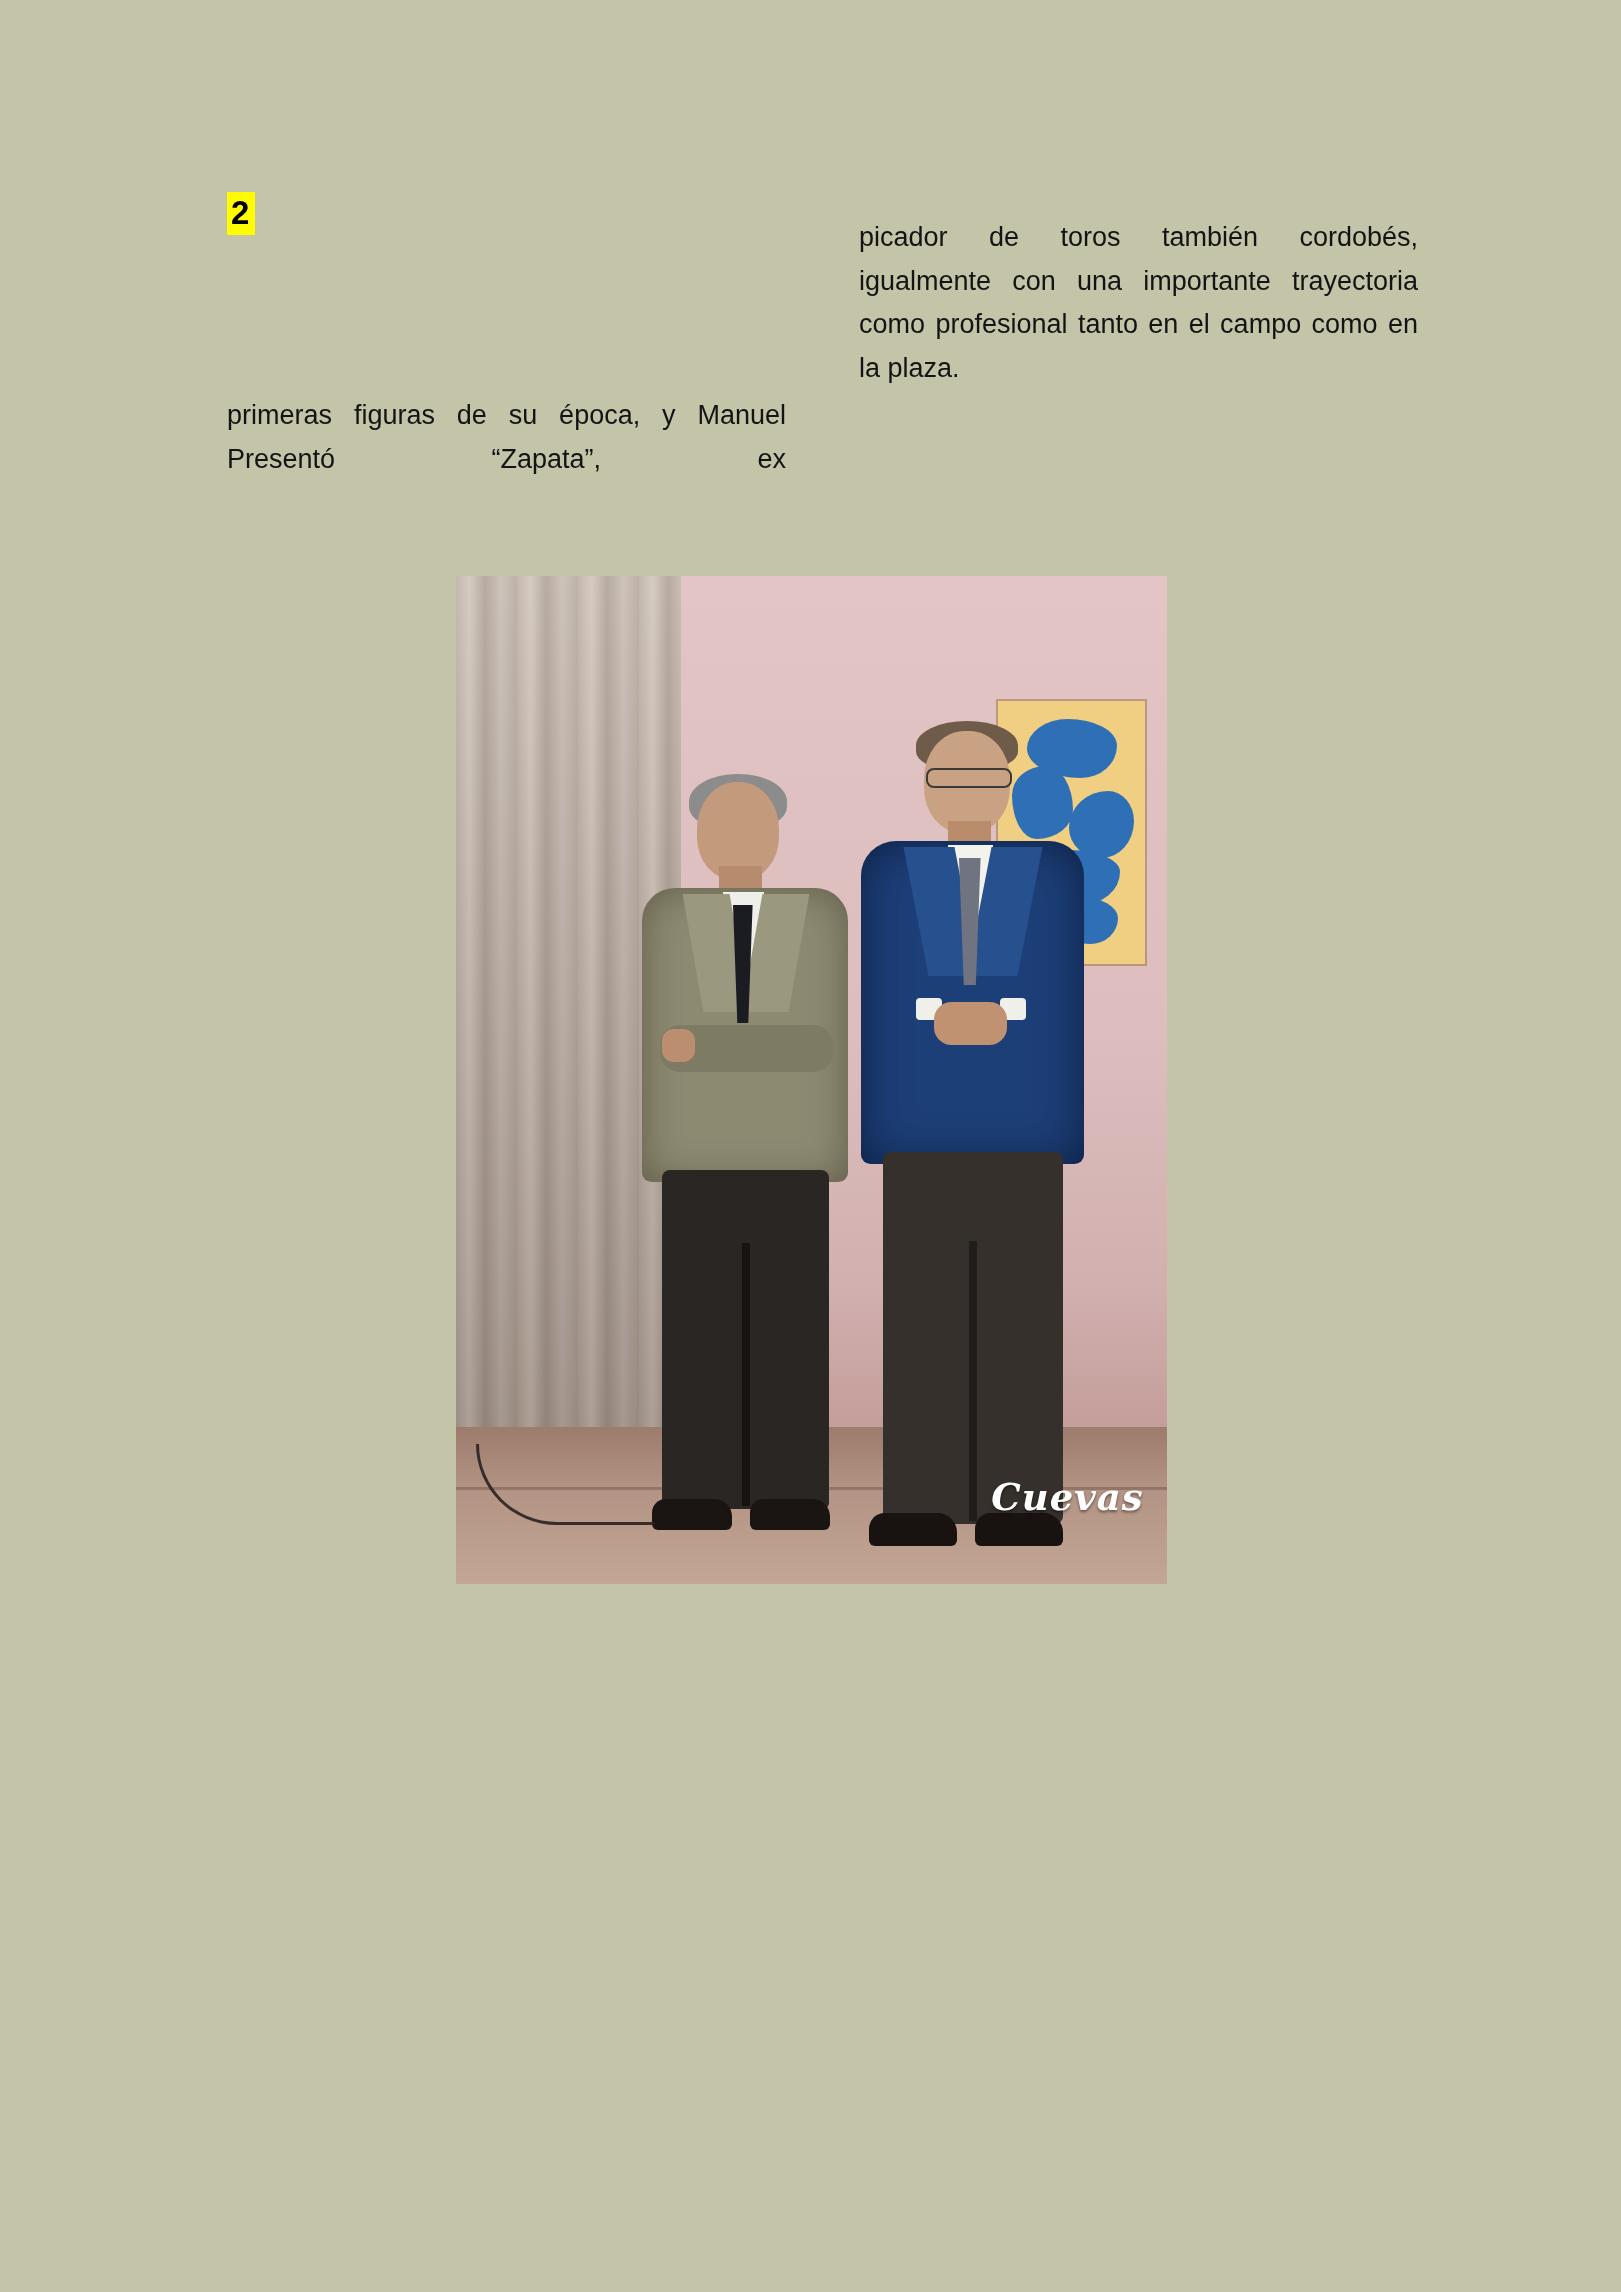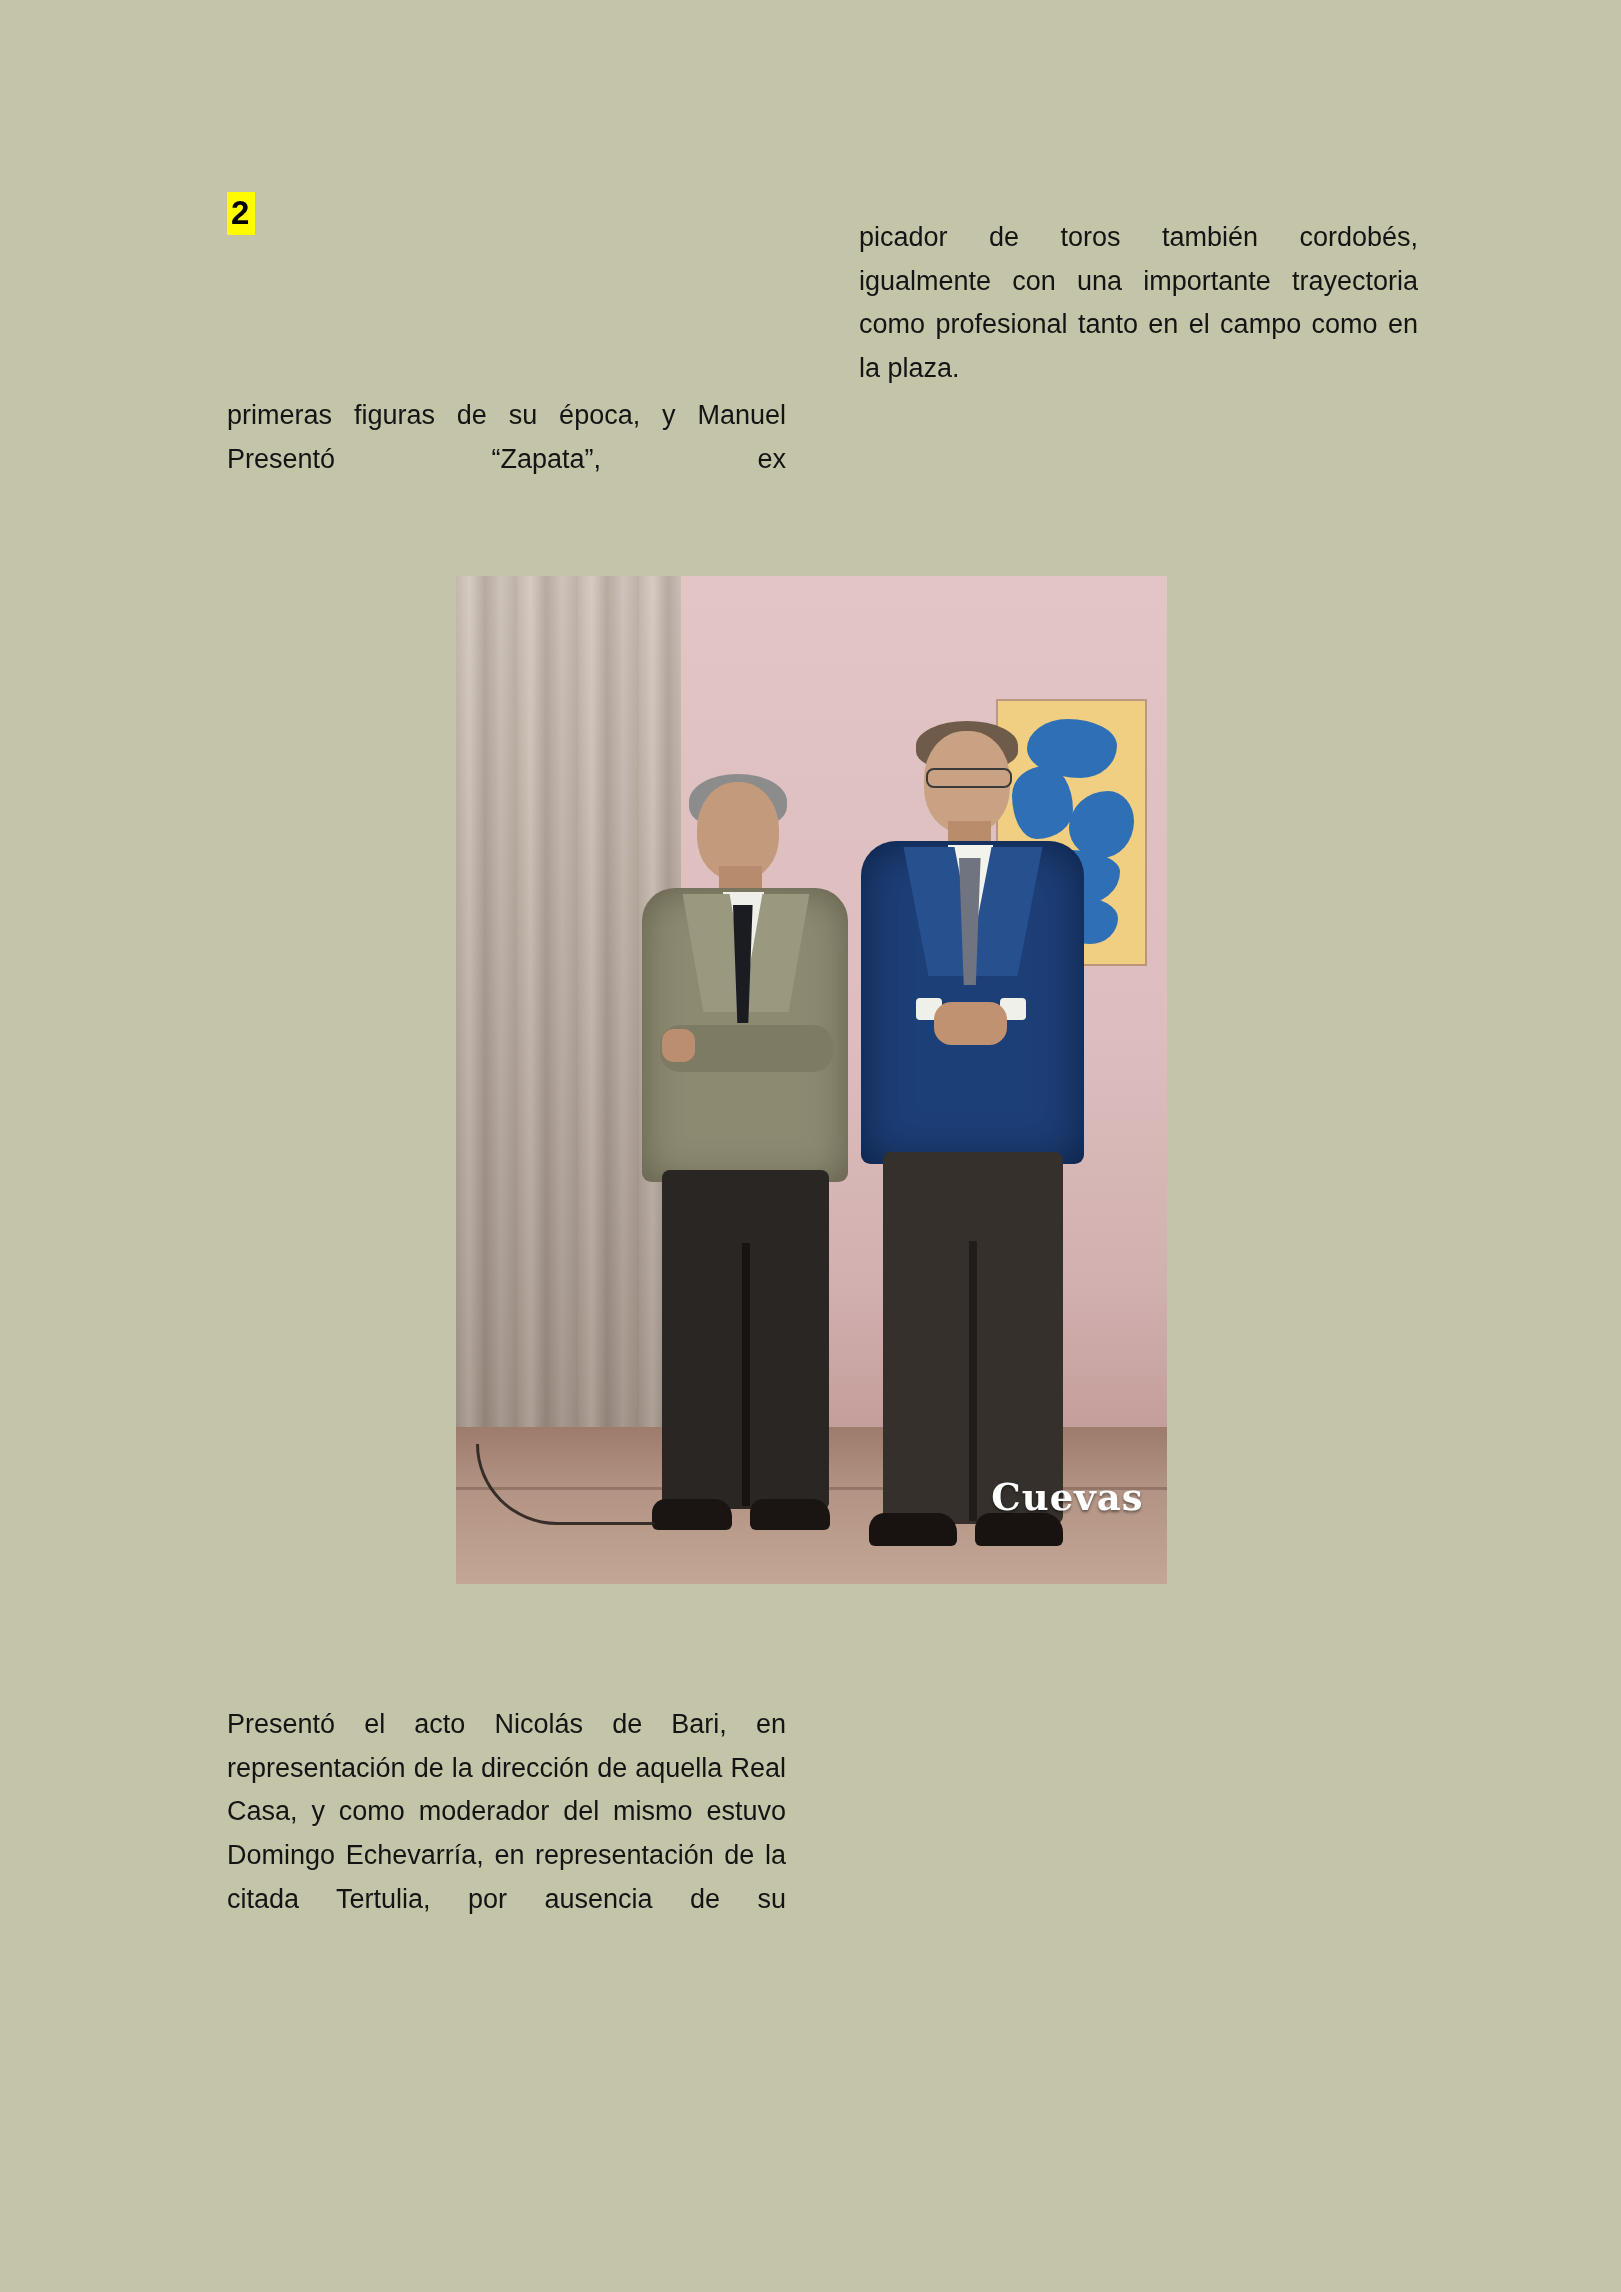--- a/index.html
+++ b/index.html
@@ -254,20 +254,21 @@
     border-top: none;
     border-right: none;
     border-radius: 0 0 0 88px;
     opacity: 0.9;
   }
   .photo-credit {
     position: absolute;
     right: 23.5px;
     bottom: 65px;
     font-family: "DejaVu Serif", serif;
+    font-style: italic;
     font-weight: bold;
     font-size: 37px;
     color: #ffffff;
     text-shadow: 0 2px 2.9px rgba(0,0,0,0.45);
     letter-spacing: 1px;
   }
 </style>
 </head>
 <body>
 
@@ -329,19 +330,16 @@
       <span class="legs"></span>
       <span class="legsplit"></span>
       <span class="shoeL"></span>
       <span class="shoeR"></span>
     </div>
 
     <div class="cable"></div>
     <div class="photo-credit">Cuevas</div>
   </div>
 
-  <div class="col justify-all" id="bottom-left-col">
-    <p>Presentó el acto Nicolás de Bari, en representación de la dirección de aquella Real Casa, y como moderador del mismo estuvo Domingo Echevarría, en representación de la citada Tertulia, por ausencia de su</p>
-  </div>
 
 
 </div>
 
 
 </body></html>

